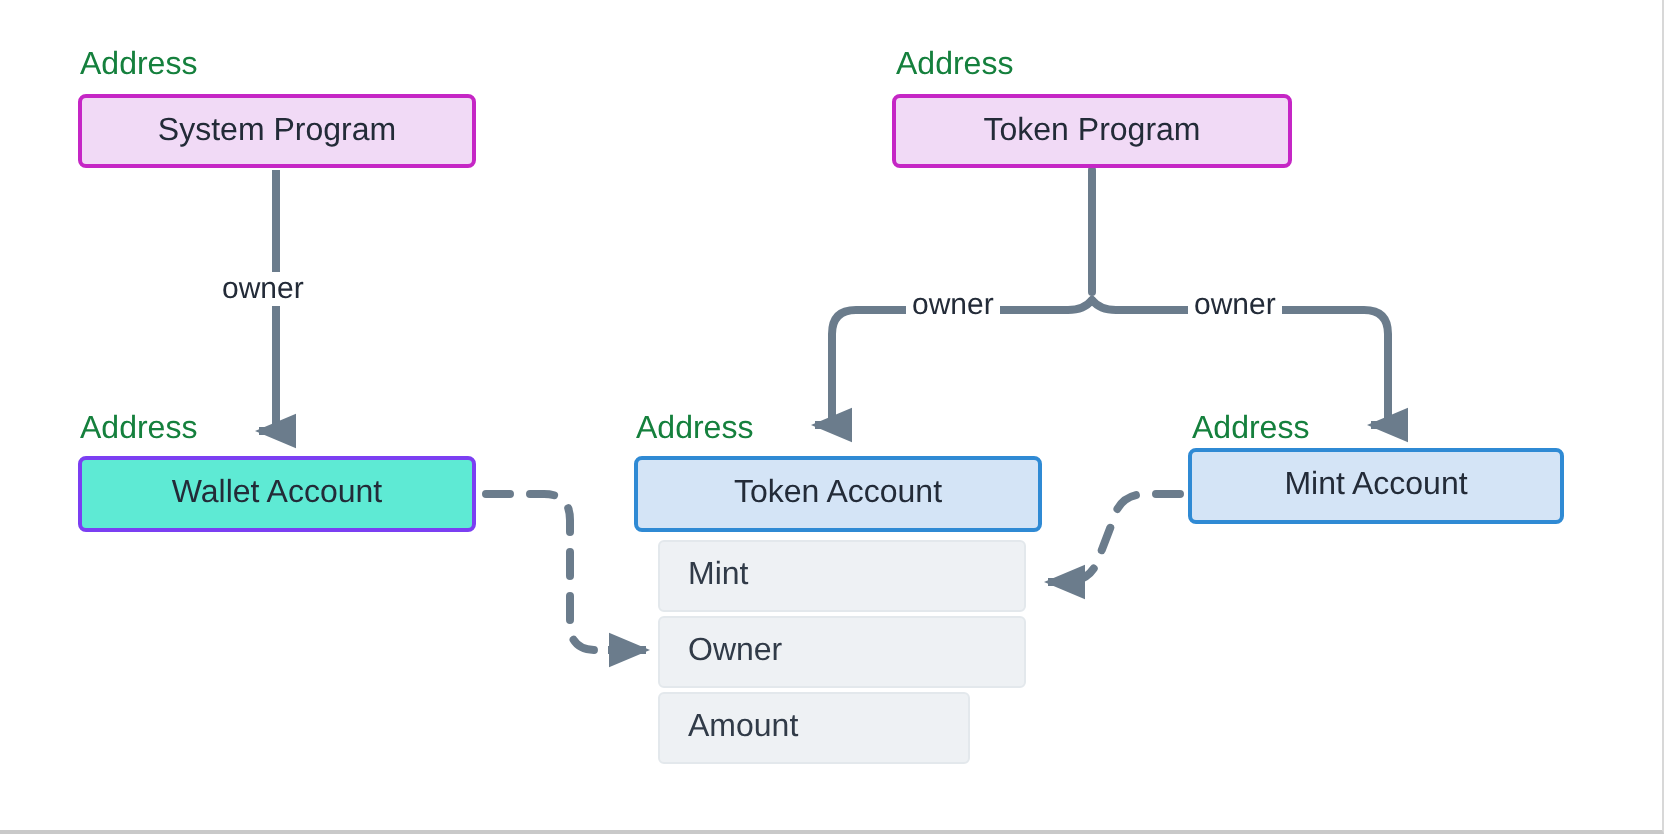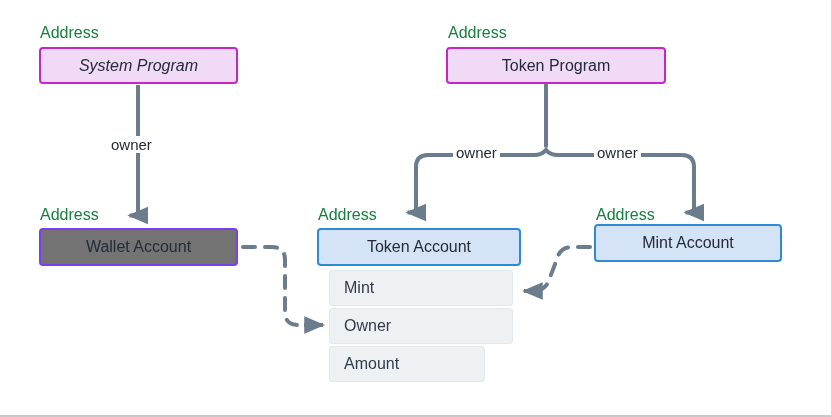--- a/index.html
+++ b/index.html
@@ -44,21 +44,21 @@
     line-height:18px;
     border-radius:4px;
     white-space:nowrap;
   }
   .node.program{
     background:#f1daf6;
     border:2px solid #c526c5;
     color:#232b38;
   }
   .node.wallet{
-    background:#737373;
+    background:#5eead4;
     border:2px solid #7b3ff2;
     color:#232b38;
   }
   .node.account{
     background:#d4e4f6;
     border:2px solid #2f8ad4;
     color:#232b38;
   }
 
   
@@ -134,26 +134,26 @@
     </g>
   </svg>
 
   <div class="edge-label" style="left:108px;top:136px;">owner</div>
 
   <div class="edge-label" style="left:453px;top:144px;">owner</div>
 
   <div class="edge-label" style="left:594px;top:144px;">owner</div>
 
   <div class="addr-label" style="left:40px;top:24px;">Address</div>
-  <div class="node program" style="left:39px;top:47px;width:199px;height:37px;font-style:italic;">
+  <div class="node program" style="left:39px;top:47px;width:199px;height:37px;">
     <span>System Program</span>
   </div>
 
   <div class="addr-label" style="left:448px;top:24px;">Address</div>
-  <div class="node program" style="left:446px;top:47px;width:220px;height:37px;">
+  <div class="node program" style="left:446px;top:47px;width:200px;height:37px;">
     <span>Token Program</span>
   </div>
 
   <div class="addr-label" style="left:40px;top:206px;">Address</div>
   <div class="node wallet" style="left:39px;top:228px;width:199px;height:38px;">
     <span>Wallet Account</span>
   </div>
 
   <div class="addr-label" style="left:318px;top:206px;">Address</div>
   <div class="node account" style="left:317px;top:228px;width:204px;height:38px;">

